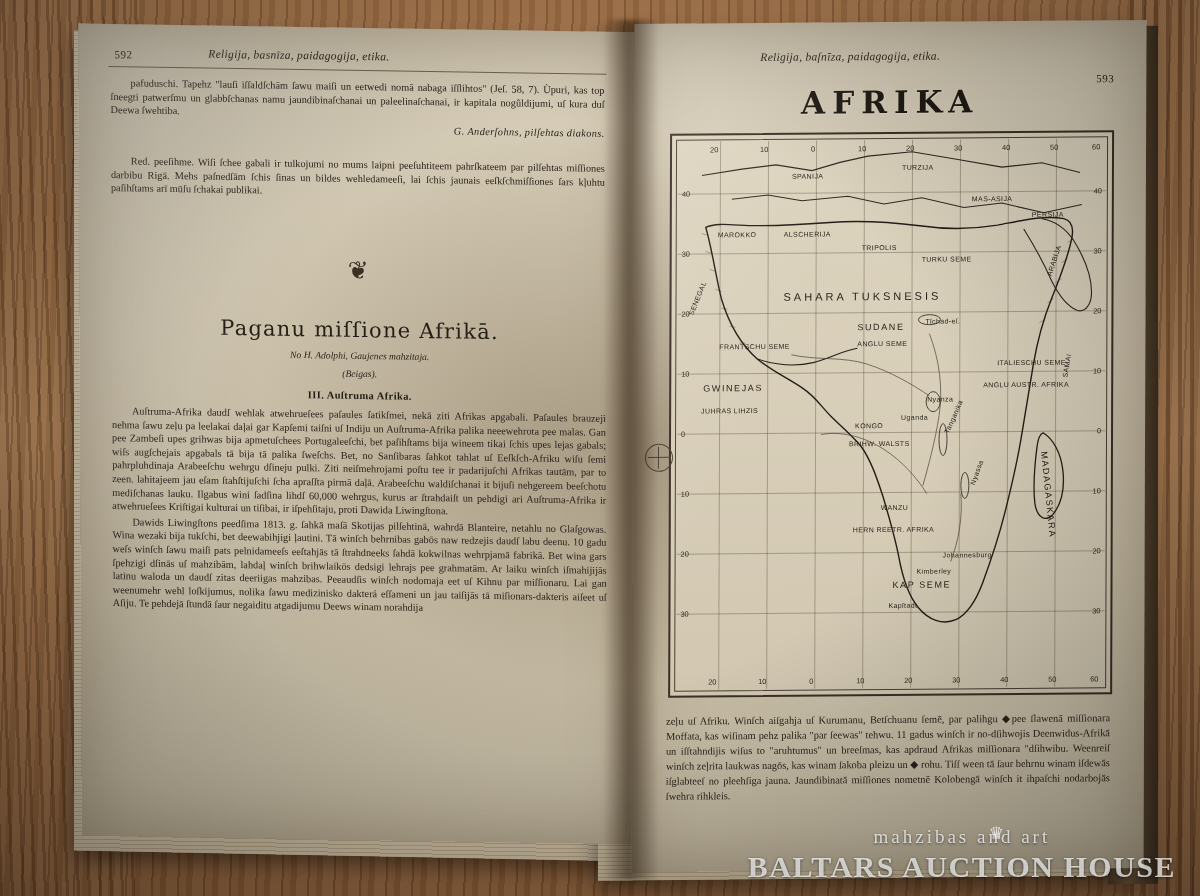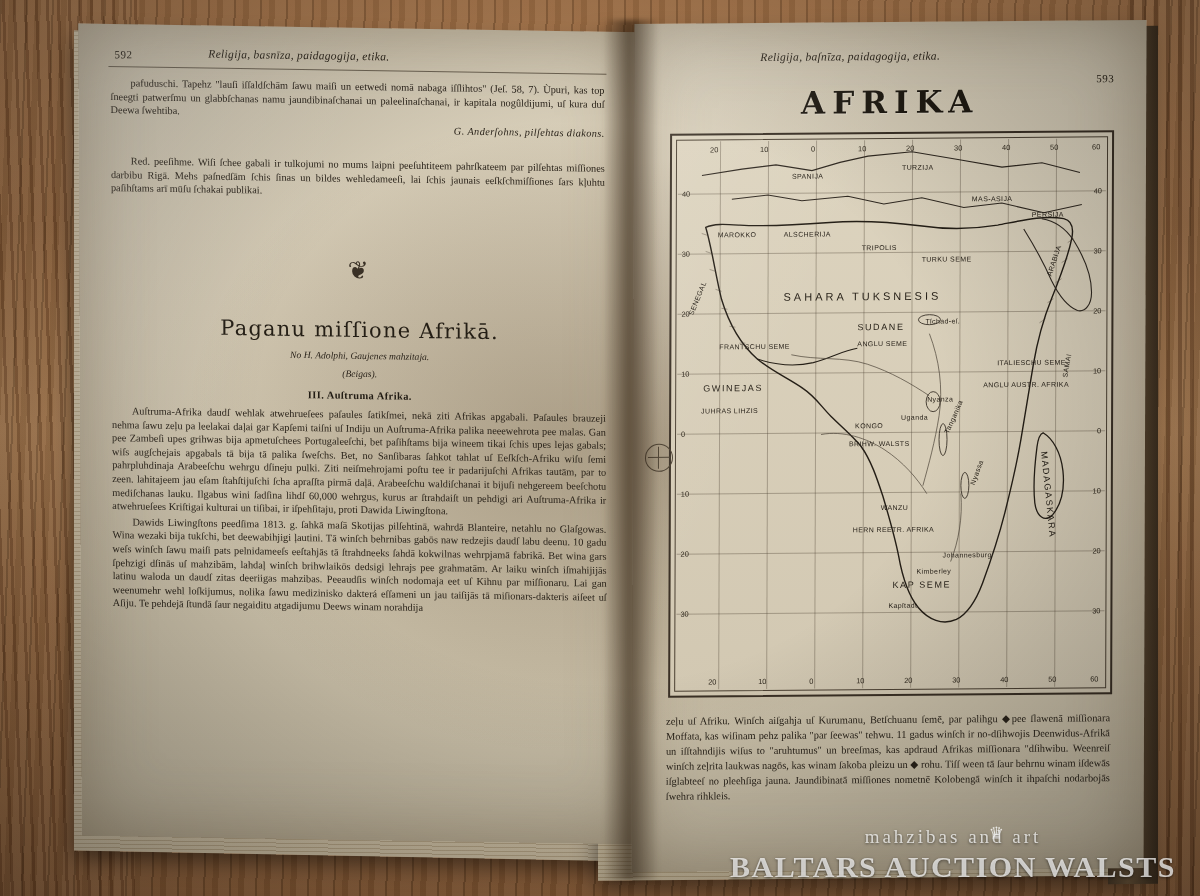--- a/index.html
+++ b/index.html
@@ -495,16 +495,16 @@
     </div>
 
     <div class="gutter-shadow"></div>
   </div>
 
   <div class="wood-shadow"></div>
 
   <div class="wm-crown">♛</div>
   <div class="watermark">
     <div class="wm-top">mahzibas and art</div>
-    <div class="wm-bottom">BALTARS AUCTION WALSTS</div>
+    <div class="wm-bottom">BALTARS AUCTION HOUSE</div>
   </div>
 
 </div>
 
 </body></html>

